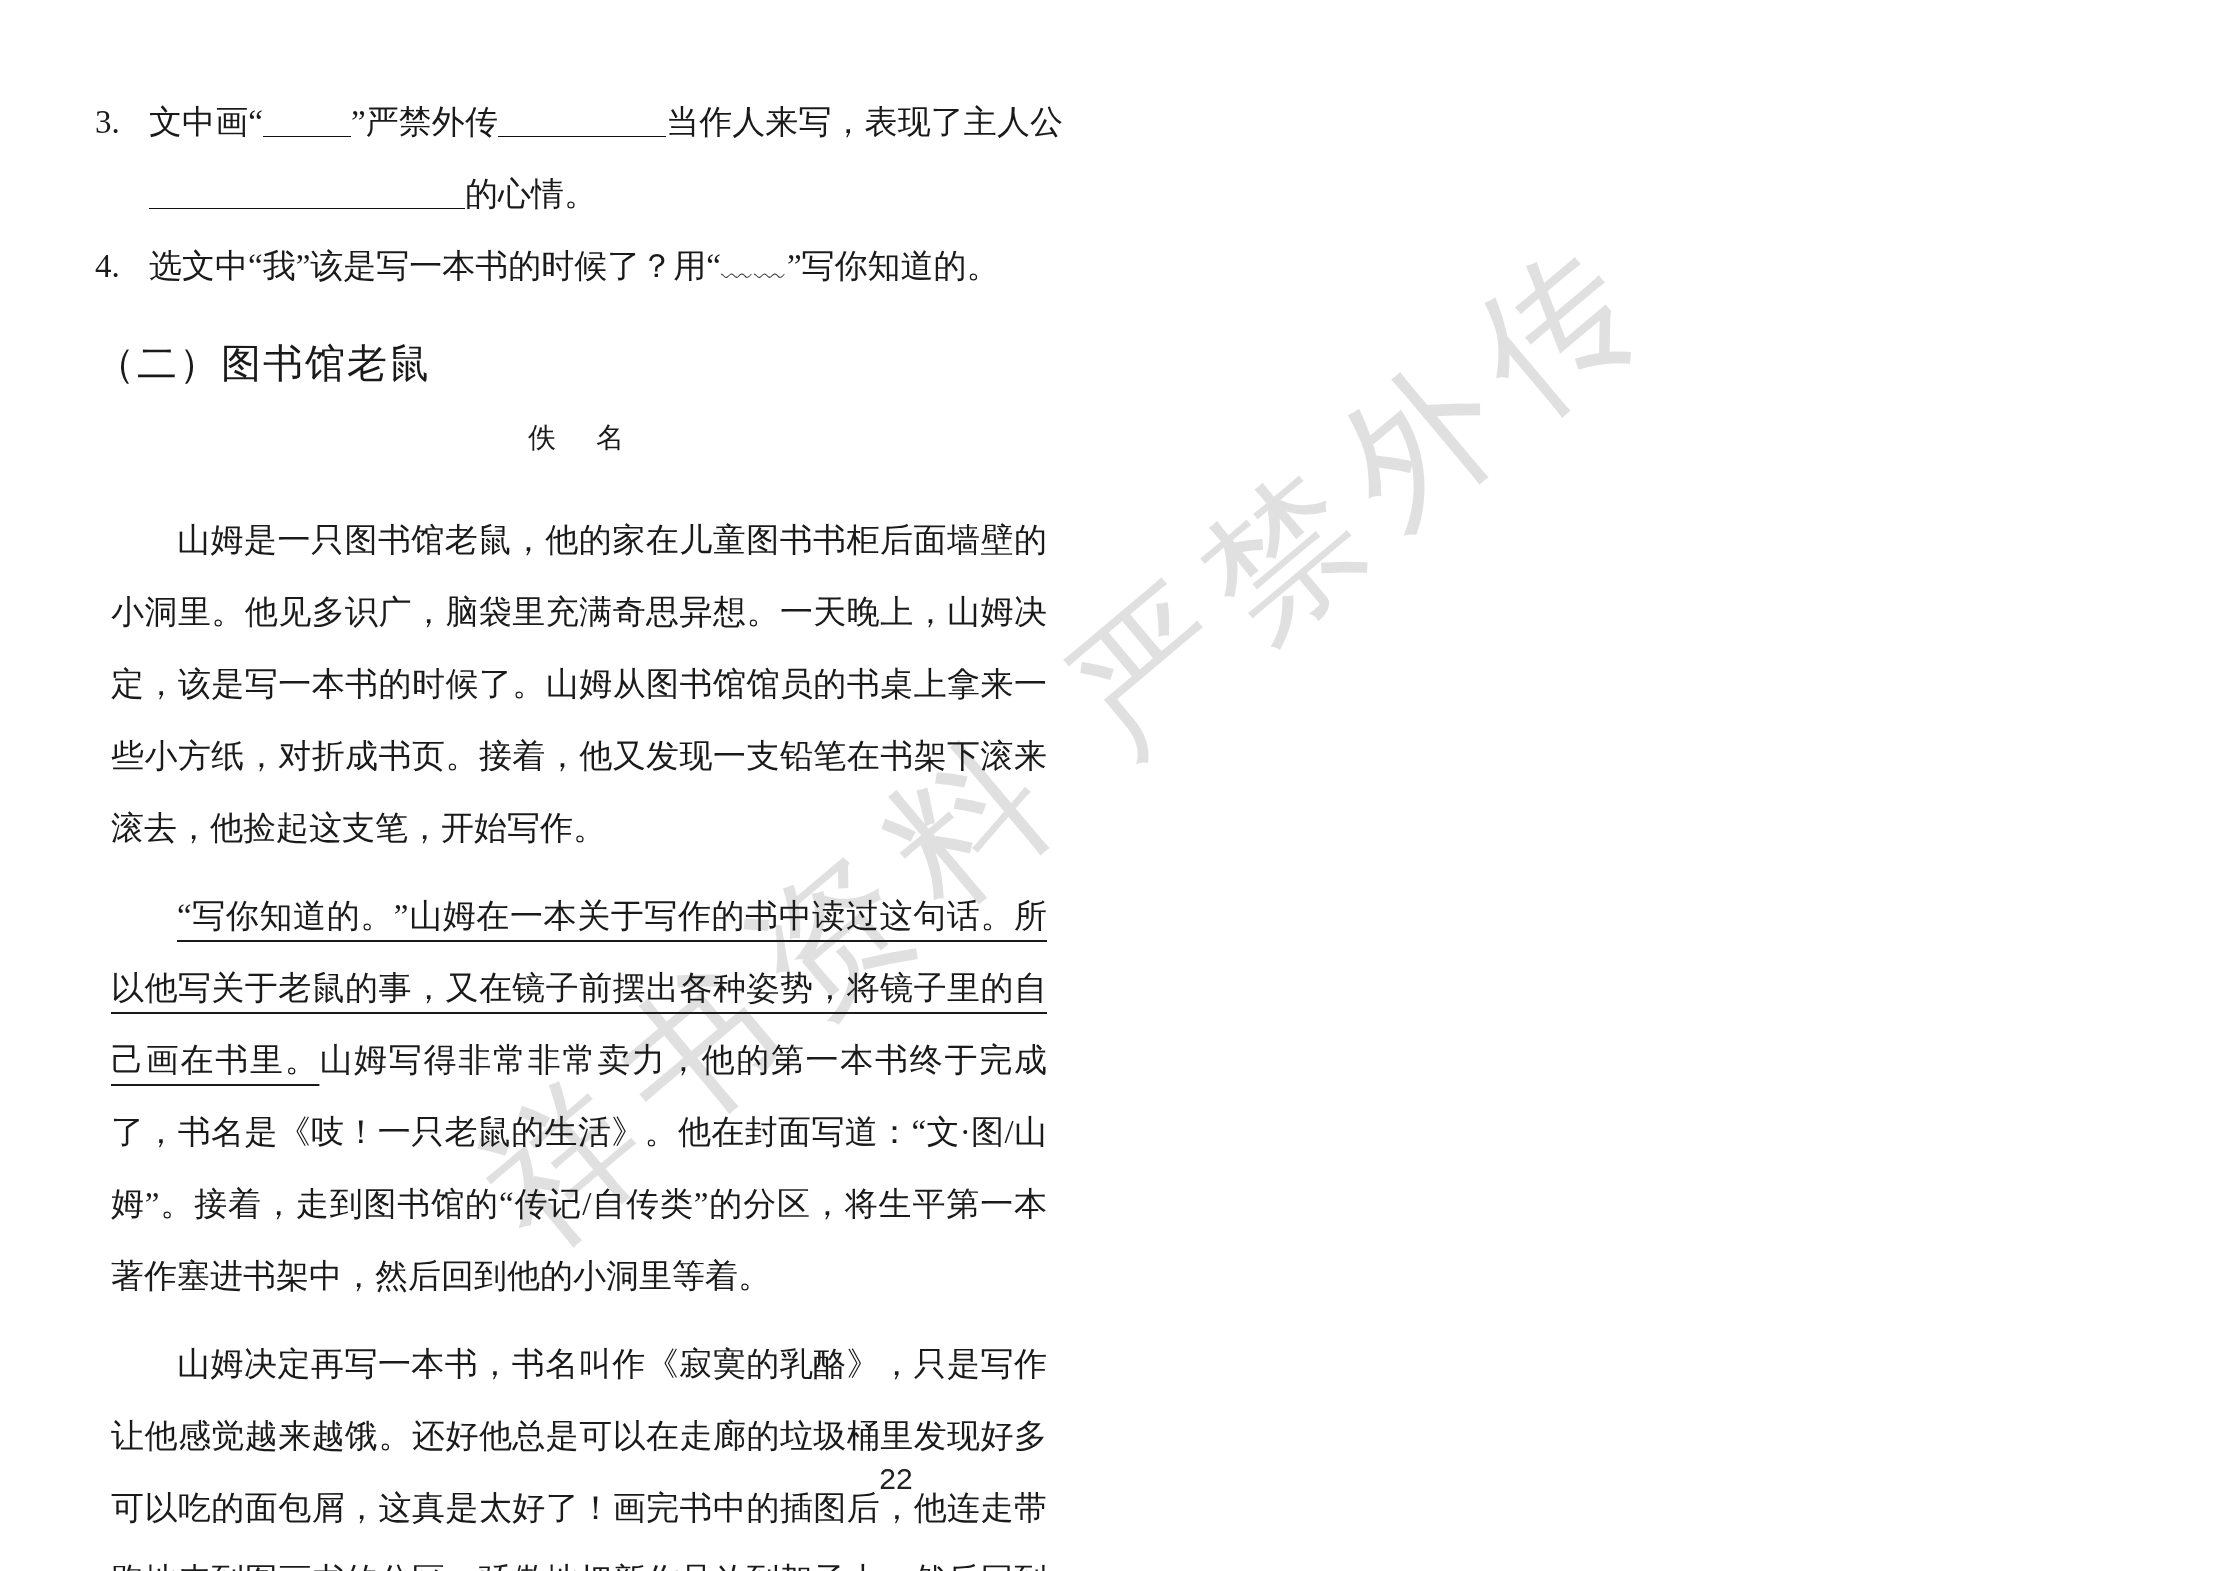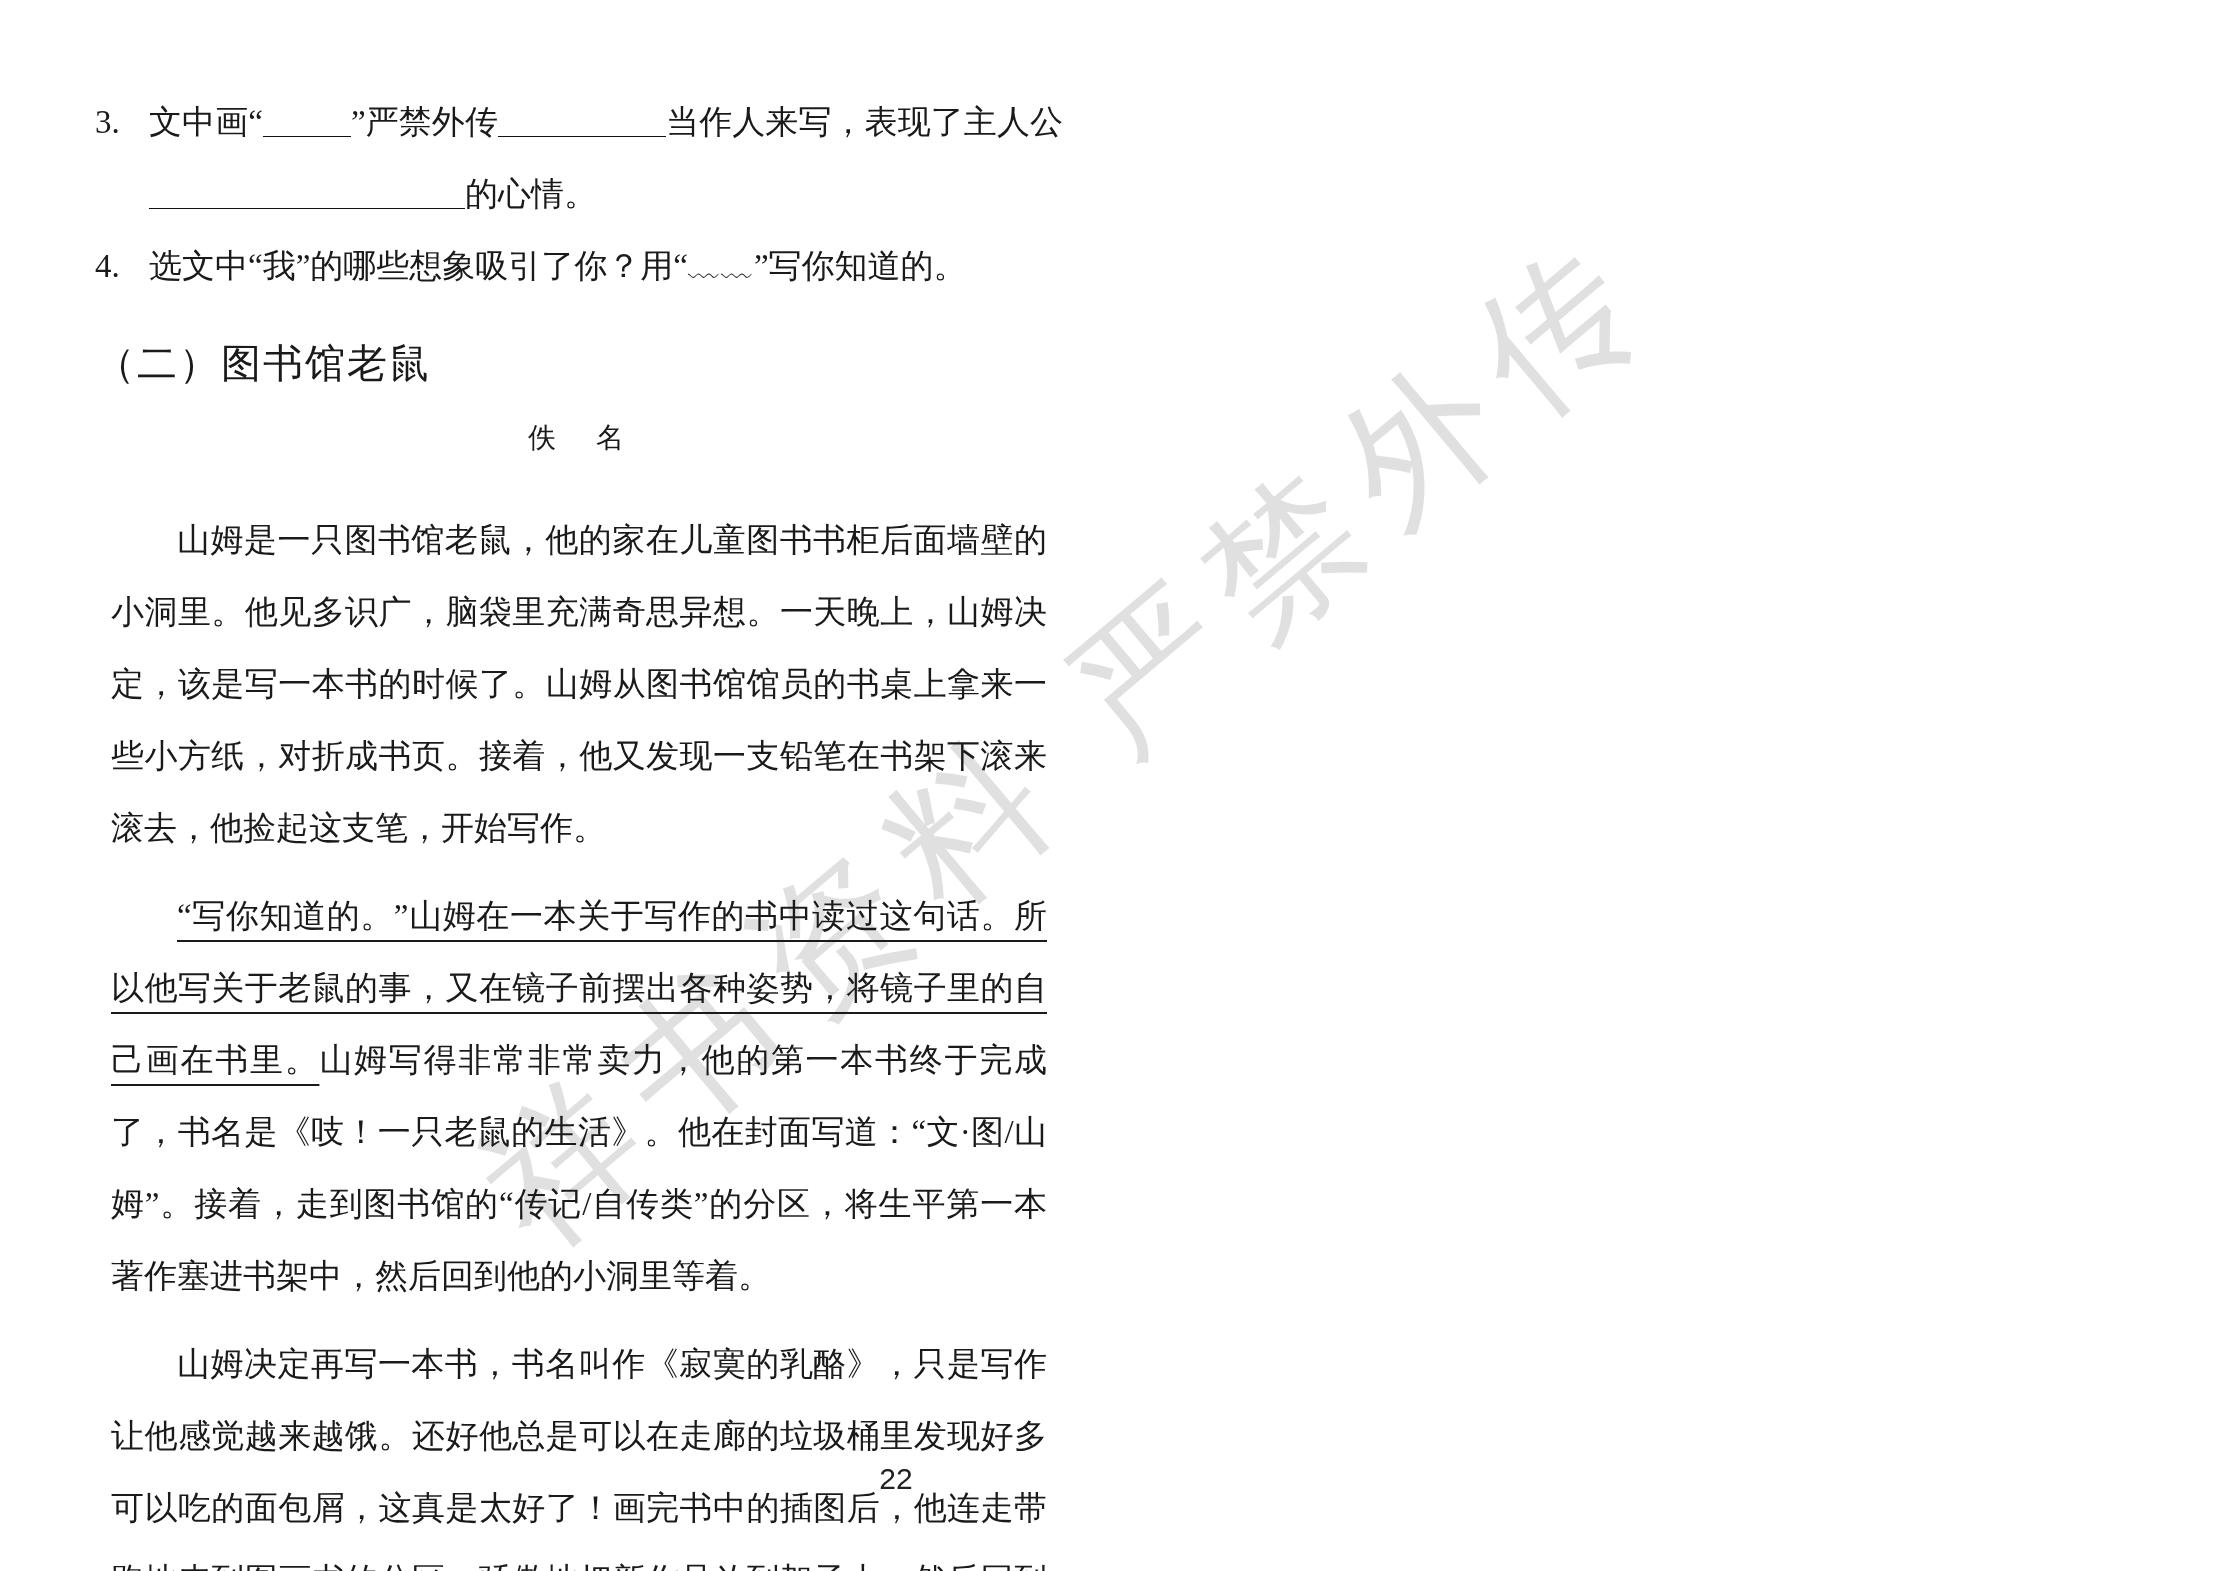--- a/index.html
+++ b/index.html
@@ -52,21 +52,21 @@
     <div class="qitem">
       <span class="qnum">3.</span>
       <span class="qbody">
         <span>文中画“</span><span class="bl" style="width:88px"></span><span>”严禁外传</span><span class="bl" style="width:168px"></span><span>当作人来写，表现了主人公</span><span class="bl" style="width:158px"></span><span class="bl" style="width:158px"></span><span>的心情。</span>
       </span>
     </div>
 
     <div class="qitem">
       <span class="qnum">4.</span>
       <span class="qbody">
-        <span>选文中“我”的哪些想象吸引了你？用“</span><span>﹏﹏</span><span>”写你知道的。</span>
+        <span>选文中“我”该是写一本书的时候了？用“</span><span>﹏﹏</span><span>”写你知道的。</span>
       </span>
     </div>
 
     <div class="passage-title">（二）图书馆老鼠</div>
     <div class="passage-author">佚　名</div>
 
     <p class="para">山姆是一只图书馆老鼠，他的家在儿童图书书柜后面墙壁的小洞里。他见多识广，脑袋里充满奇思异想。一天晚上，山姆决定，该是写一本书的时候了。山姆从图书馆馆员的书桌上拿来一些小方纸，对折成书页。接着，他又发现一支铅笔在书架下滚来滚去，他捡起这支笔，开始写作。</p>
     <p class="para"><span class="ul">“写你知道的。”山姆在一本关于写作的书中读过这句话。所以他写关于老鼠的事，又在镜子前摆出各种姿势，将镜子里的自己画在书里。</span><span>山姆写得非常非常卖力，他的第一本书终于完成了，书名是《吱！一只老鼠的生活》。他在封面写道：“文·图/山姆”。接着，走到图书馆的“传记/自传类”的分区，将生平第一本著作塞进书架中，然后回到他的小洞里等着。</span></p>
     <p class="para">山姆决定再写一本书，书名叫作《寂寞的乳酪》，只是写作让他感觉越来越饿。还好他总是可以在走廊的垃圾桶里发现好多可以吃的面包屑，这真是太好了！画完书中的插图后，他连走带跑地来到图画书的分区，骄傲地把新作品放到架子上，然后回到他的小洞里等着。</p>
 

